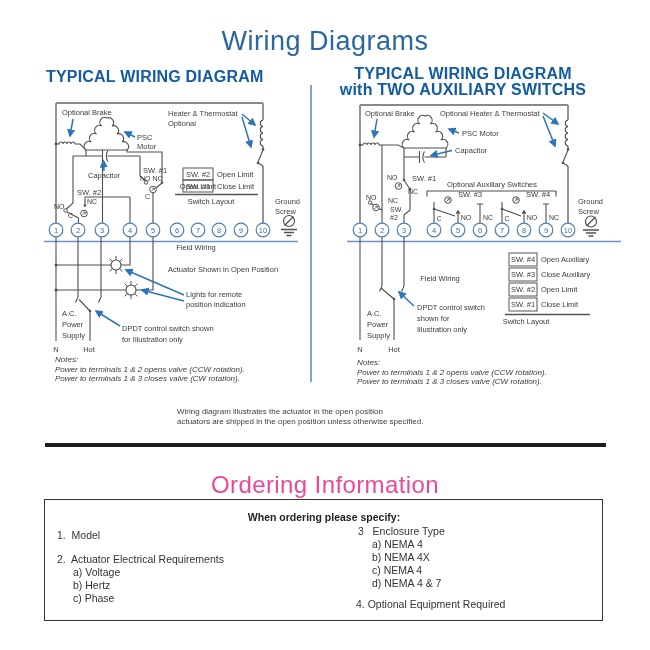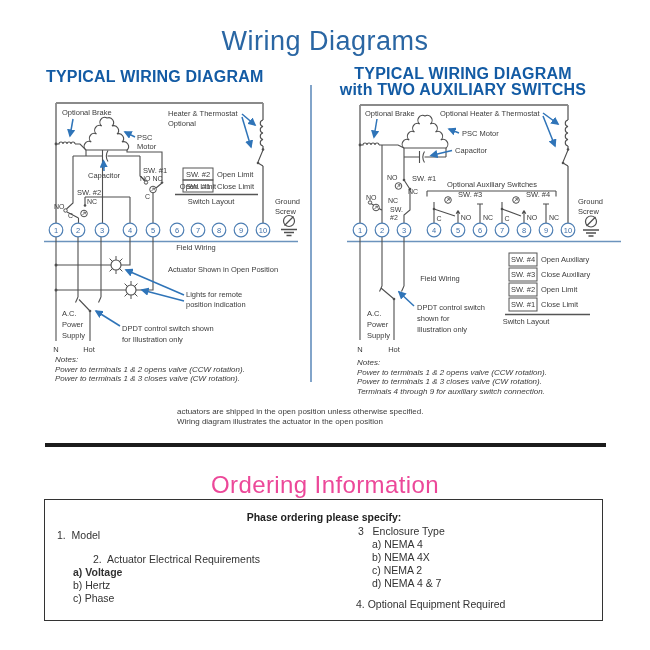--- a/index.html
+++ b/index.html
@@ -305,41 +305,40 @@
 
   <div class="abs notes notes-left">
     <div>Notes:</div>
     <div>Power to terminals 1 &amp; 2 opens valve (CCW rotation).</div>
     <div>Power to terminals 1 &amp; 3 closes valve (CW rotation).</div>
   </div>
   <div class="abs notes notes-right">
     <div>Notes:</div>
     <div>Power to terminals 1 &amp; 2 opens valve (CCW rotation).</div>
     <div>Power to terminals 1 &amp; 3 closes valve (CW rotation).</div>
-    <div>Terminals 4 through 9 for auxiliary switch connection.</div>
   </div>
 
   <div class="abs footnote">
+    <div>Wiring diagram illustrates the actuator in the open position</div>
     <div>actuators are shipped in the open position unless otherwise specified.</div>
-    <div>Wiring diagram illustrates the actuator in the open position</div>
   </div>
 
   <div class="abs thick-rule"></div>
 
   <div class="abs ordering-title">Ordering Information</div>
 
   <div class="abs ordering-box"></div>
-  <div class="abs ord-heading">Phase ordering please specify:</div>
+  <div class="abs ord-heading">When ordering please specify:</div>
 
   <div class="abs ord-item" style="left:57px;top:528.5px;">1.  Model</div>
-  <div class="abs ord-item" style="left:57px;top:552.5px;margin-left:36px;">2.  Actuator Electrical Requirements</div>
-  <div class="abs ord-item" style="left:73px;top:565.5px;font-weight:bold;">a) Voltage</div>
+  <div class="abs ord-item" style="left:57px;top:552.5px;">2.  Actuator Electrical Requirements</div>
+  <div class="abs ord-item" style="left:73px;top:565.5px;">a) Voltage</div>
   <div class="abs ord-item" style="left:73px;top:578.5px;">b) Hertz</div>
   <div class="abs ord-item" style="left:73px;top:591.5px;">c) Phase</div>
 
   <div class="abs ord-item" style="left:358px;top:524.5px;">3   Enclosure Type</div>
   <div class="abs ord-item" style="left:372px;top:537.5px;">a) NEMA 4</div>
   <div class="abs ord-item" style="left:372px;top:550.5px;">b) NEMA 4X</div>
-  <div class="abs ord-item" style="left:372px;top:563.5px;">c) NEMA 2</div>
+  <div class="abs ord-item" style="left:372px;top:563.5px;">c) NEMA 4</div>
   <div class="abs ord-item" style="left:372px;top:576.5px;">d) NEMA 4 &amp; 7</div>
   <div class="abs ord-item" style="left:356px;top:597.5px;">4. Optional Equipment Required</div>
 
 </div>
 
 </body></html>

